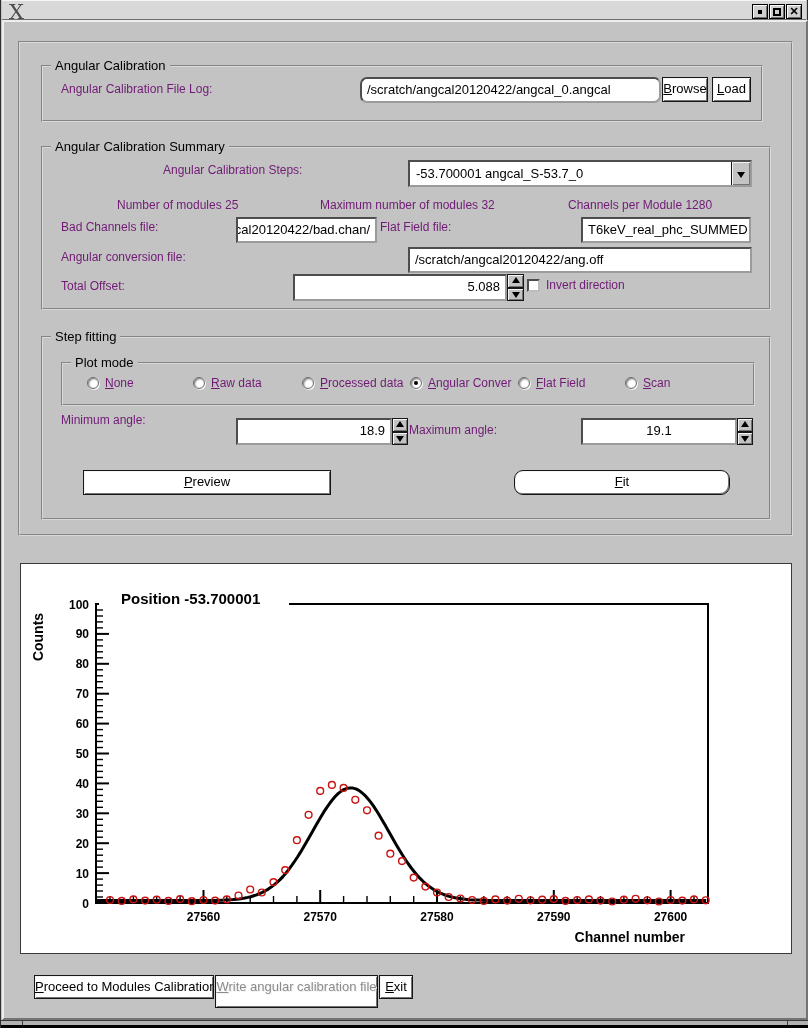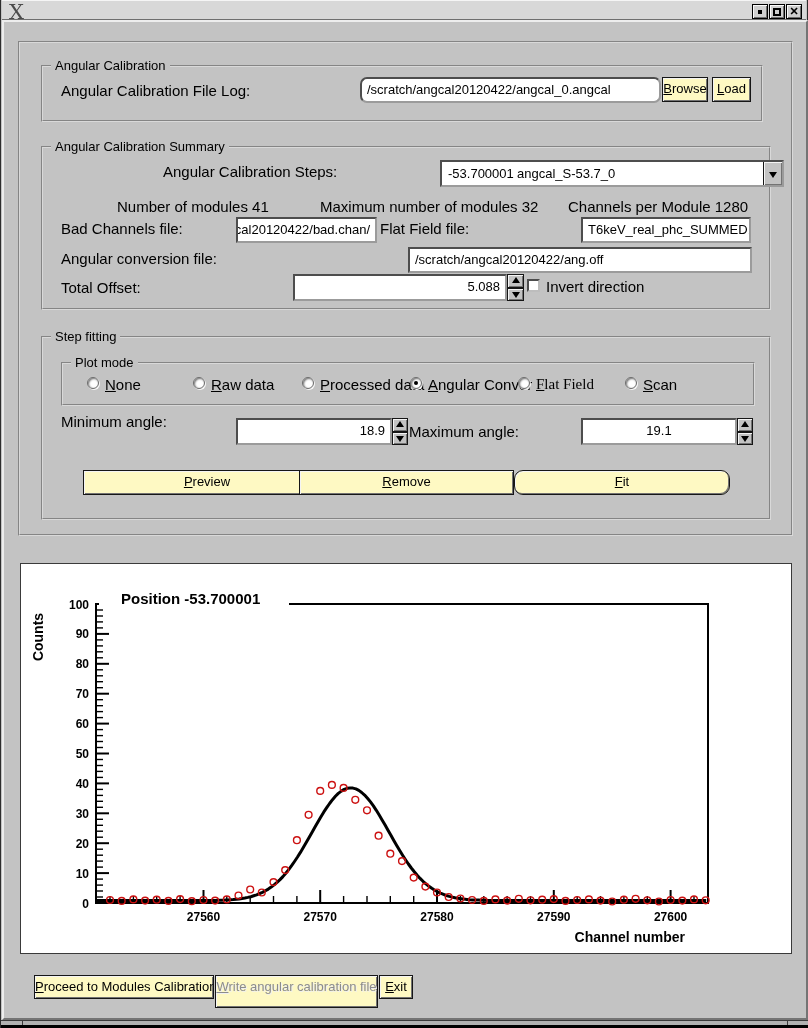--- a/index.html
+++ b/index.html
@@ -22,32 +22,32 @@
   .content { position:absolute; top:20px; left:1px; width:806px; height:1000px;
     background:#c3c3c3; border:2px solid; border-color:#ededed #747474 #747474 #ededed; }
   .bottombar { position:absolute; left:0; bottom:0; width:808px; height:8px;
     background:#b2b2b2; border-top:1px solid #3c3c3c; border-bottom:3px solid #000; }
   .bottombar .notch { position:absolute; top:0; bottom:0; width:1px; background:#3c3c3c; }
   
   .etched { position:absolute; border:2px groove #d9d9d9; }
   .group { position:absolute; border:2px groove #d9d9d9; }
   .group > .glabel { position:absolute; top:-9px; left:8px; background:#c3c3c3;
     padding:0 4px; font-size:13px; color:#000; white-space:nowrap; }
-  .lbl { position:absolute; font-size:15px; color:#000000; white-space:nowrap; }
+  .lbl { position:absolute; font-size:12px; color:#701a75; white-space:nowrap; }
   
   .field { position:absolute; background:#fff; border:2px solid;
     border-color:#4d4d4d #9b9b9b #9b9b9b #4d4d4d; font-size:13px; color:#000;
     line-height:22px; padding:0 5px; white-space:nowrap; overflow:hidden; }
   .field.right { text-align:right; direction:rtl; }
-  .btn { position:absolute; background:#fef9c3; border:1px solid #161616;
+  .btn { position:absolute; background:#ffffff; border:1px solid #161616;
     box-shadow:inset 1px 1px 0 #f4f4f4, inset -1px -1px 0 #737373;
     font-size:13px; color:#000; text-align:center; line-height:22px; white-space:nowrap; overflow:hidden; }
   .btn.disabled { color:#8c8c8c; text-shadow:1px 1px 0 #f0f0f0; }
   .combo { position:absolute; background:#fff; border:2px solid;
-    border-color:#4d4d4d #9b9b9b #9b9b9b #4d4d4d; font-size:13px; line-height:23px;margin-left:32px; }
+    border-color:#4d4d4d #9b9b9b #9b9b9b #4d4d4d; font-size:13px; line-height:23px; }
   .combo .cpos { position:absolute; left:6px; top:0; }
   .combo .cname { position:absolute; left:75px; top:0; }
   .combo .cbtn { position:absolute; right:0; top:0; bottom:0; width:19px; background:#c3c3c3;
     border-left:1px solid #161616; box-shadow:inset 1px 1px 0 #f4f4f4, inset -1px -1px 0 #737373; }
   .tri-down { position:absolute; left:50%; top:50%; margin:-2px 0 0 -4px; width:0; height:0;
     border-left:4px solid transparent; border-right:4px solid transparent; border-top:6px solid #000; }
   .tri-up { position:absolute; left:50%; top:50%; margin:-4px 0 0 -4px; width:0; height:0;
     border-left:4px solid transparent; border-right:4px solid transparent; border-bottom:6px solid #000; }
   .spin { position:absolute; width:17px; }
   .spin .sbtn { position:absolute; left:0; right:0; height:50%; background:#c3c3c3;
@@ -100,21 +100,21 @@
   <div class="group" style="left:40px; top:146px; width:730px; height:164px;">
     <div class="glabel">Angular Calibration Summary</div>
     <div class="lbl" style="left:120px; top:15px;">Angular Calibration Steps:</div>
     <div class="combo" style="left:365px; top:12px; width:344px; height:27px;">
       <span class="cpos">-53.700001</span>
       <span class="cname">angcal_S-53.7_0</span>
       <div class="cbtn">
         <div class="tri-down"></div>
       </div>
     </div>
-    <div class="lbl" style="left:74px; top:50px;">Number of modules 41</div>
+    <div class="lbl" style="left:74px; top:50px;">Number of modules 25</div>
     <div class="lbl" style="left:277px; top:50px;">Maximum number of modules 32</div>
     <div class="lbl" style="left:525px; top:50px;">Channels per Module 1280</div>
 
     <div class="lbl" style="left:18px; top:72px;">Bad Channels file:</div>
     <div class="field right" style="left:193px; top:69px; width:141px; height:26px;">/scratch/angcal20120422/bad.chan</div>
     <div class="lbl" style="left:337px; top:72px;">Flat Field file:</div>
     <div class="field" style="left:538px; top:69px; width:170px; height:26px;">T6keV_real_phc_SUMMED.raw</div>
 
     <div class="lbl" style="left:18px; top:102px;">Angular conversion file:</div>
     <div class="field" style="left:365px; top:99px; width:344px; height:26px;">/scratch/angcal20120422/ang.off</div>
@@ -140,21 +140,21 @@
       <div class="glabel">Plot mode</div>
       <div class="radio" style="left:24px;  top:13px;"></div>
       <div class="lbl" style="left:42px;  top:12px;"><u>N</u>one</div>
       <div class="radio" style="left:130px; top:13px;"></div>
       <div class="lbl" style="left:148px; top:12px;"><u>R</u>aw data</div>
       <div class="radio" style="left:239px; top:13px;"></div>
       <div class="lbl" style="left:257px; top:12px;"><u>P</u>rocessed data</div>
       <div class="radio checked" style="left:347px; top:13px;"></div>
       <div class="lbl" style="left:365px; top:12px;"><u>A</u>ngular Conver</div>
       <div class="radio" style="left:455px; top:13px;"></div>
-      <div class="lbl" style="left:473px; top:12px;font-family:Liberation Serif, serif;"><u>F</u>lat Field</div>
+      <div class="lbl" style="left:473px; top:12px;"><u>F</u>lat Field</div>
       <div class="radio" style="left:562px; top:13px;"></div>
       <div class="lbl" style="left:580px; top:12px;"><u>S</u>can</div>
     </div>
 
     <div class="lbl" style="left:18px; top:75px;">Minimum angle:</div>
     <div class="field" style="left:193px; top:80px; width:156px; height:27px; text-align:right;">18.9</div>
     <div class="spin" style="left:349px; top:80px; height:27px; width:16px;">
       <div class="sbtn up">
           <div class="tri-up"></div>
         </div>
@@ -167,21 +167,20 @@
     <div class="spin" style="left:694px; top:80px; height:27px; width:16px;">
       <div class="sbtn up">
           <div class="tri-up"></div>
         </div>
       <div class="sbtn dn">
           <div class="tri-down"></div>
         </div>
     </div>
 
     <div class="btn" style="left:40px;  top:132px; width:248px; height:25px;"><u>P</u>review</div>
-    <div class="btn" style="left:256px; top:132px; width:215px; height:25px;"><u>R</u>emove</div>
     <div class="btn" style="left:471px; top:132px; width:216px; height:25px;border-radius:9px;"><u>F</u>it</div>
   </div>
 
   <div class="plotpanel">
     <svg id="plot-svg" width="770" height="389">
         <rect x="75" y="40" width="612" height="299" fill="none" stroke="#000" stroke-width="2"></rect>
         <line x1="89.0" y1="338.0" x2="89.0" y2="332.0" stroke="#000" stroke-width="1.4"></line>
         <line x1="112.4" y1="338.0" x2="112.4" y2="332.0" stroke="#000" stroke-width="1.4"></line>
         <line x1="135.7" y1="338.0" x2="135.7" y2="332.0" stroke="#000" stroke-width="1.4"></line>
         <line x1="159.1" y1="338.0" x2="159.1" y2="332.0" stroke="#000" stroke-width="1.4"></line>

